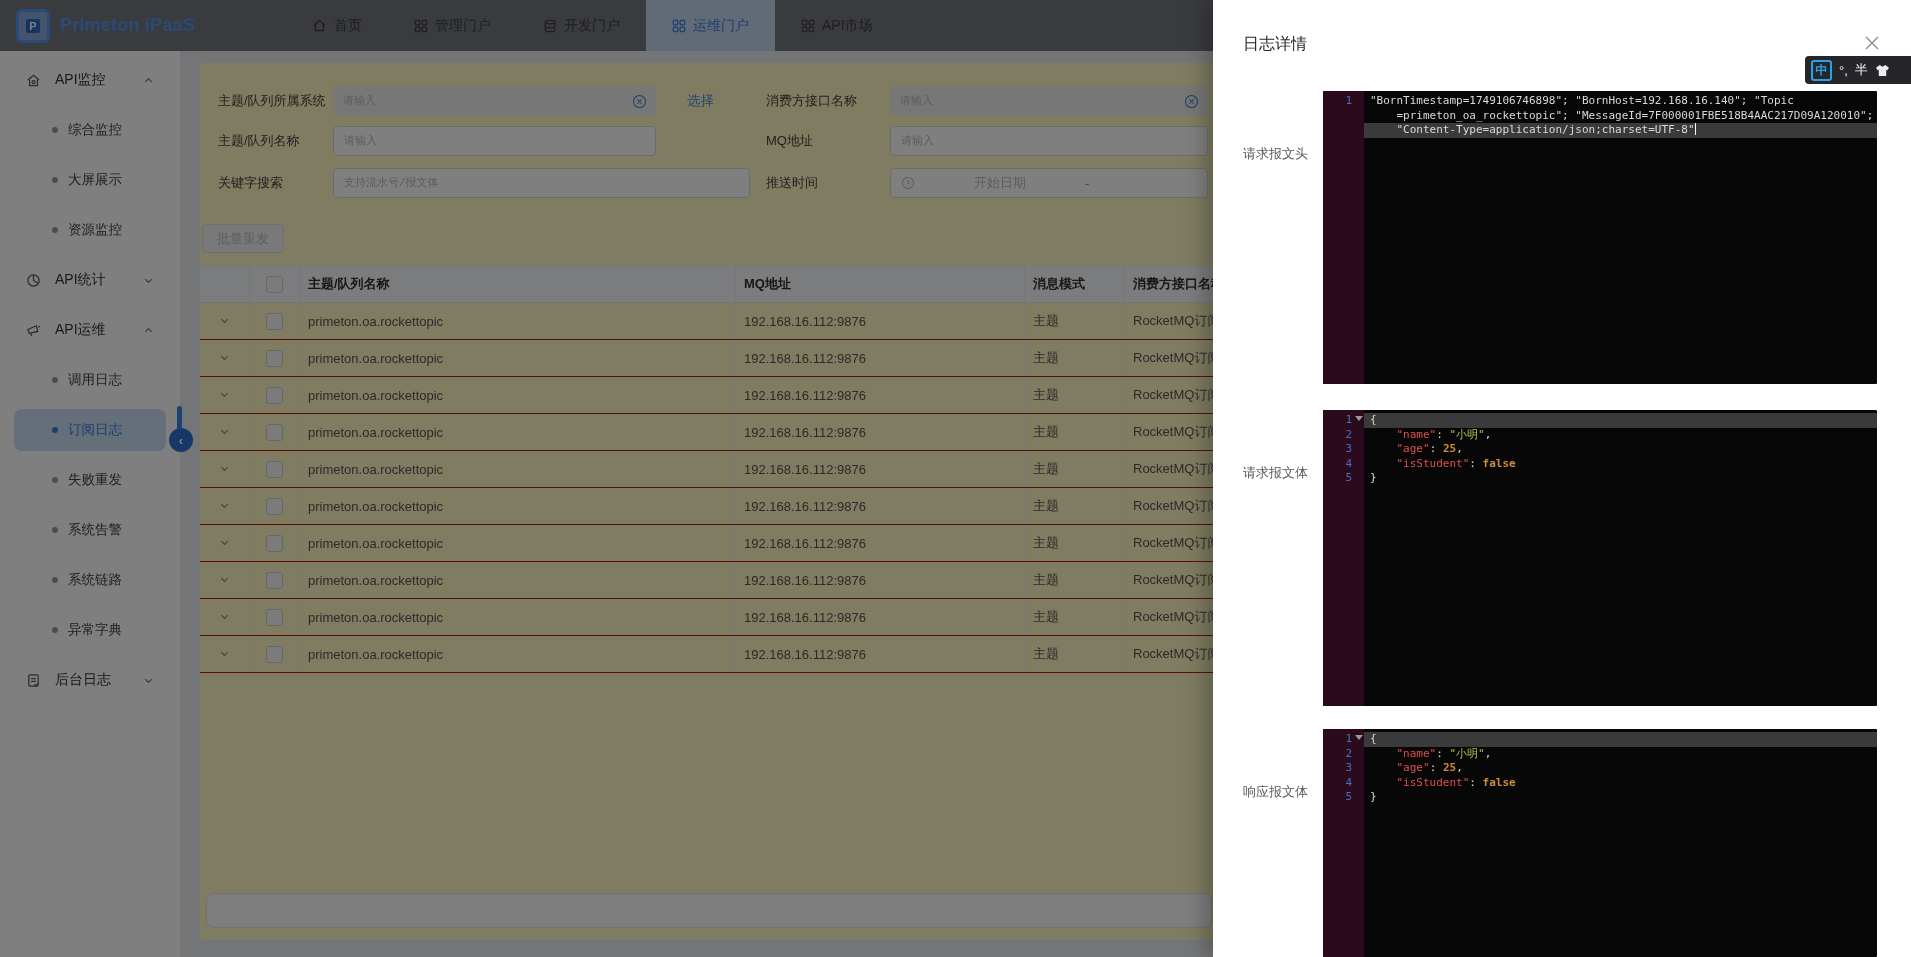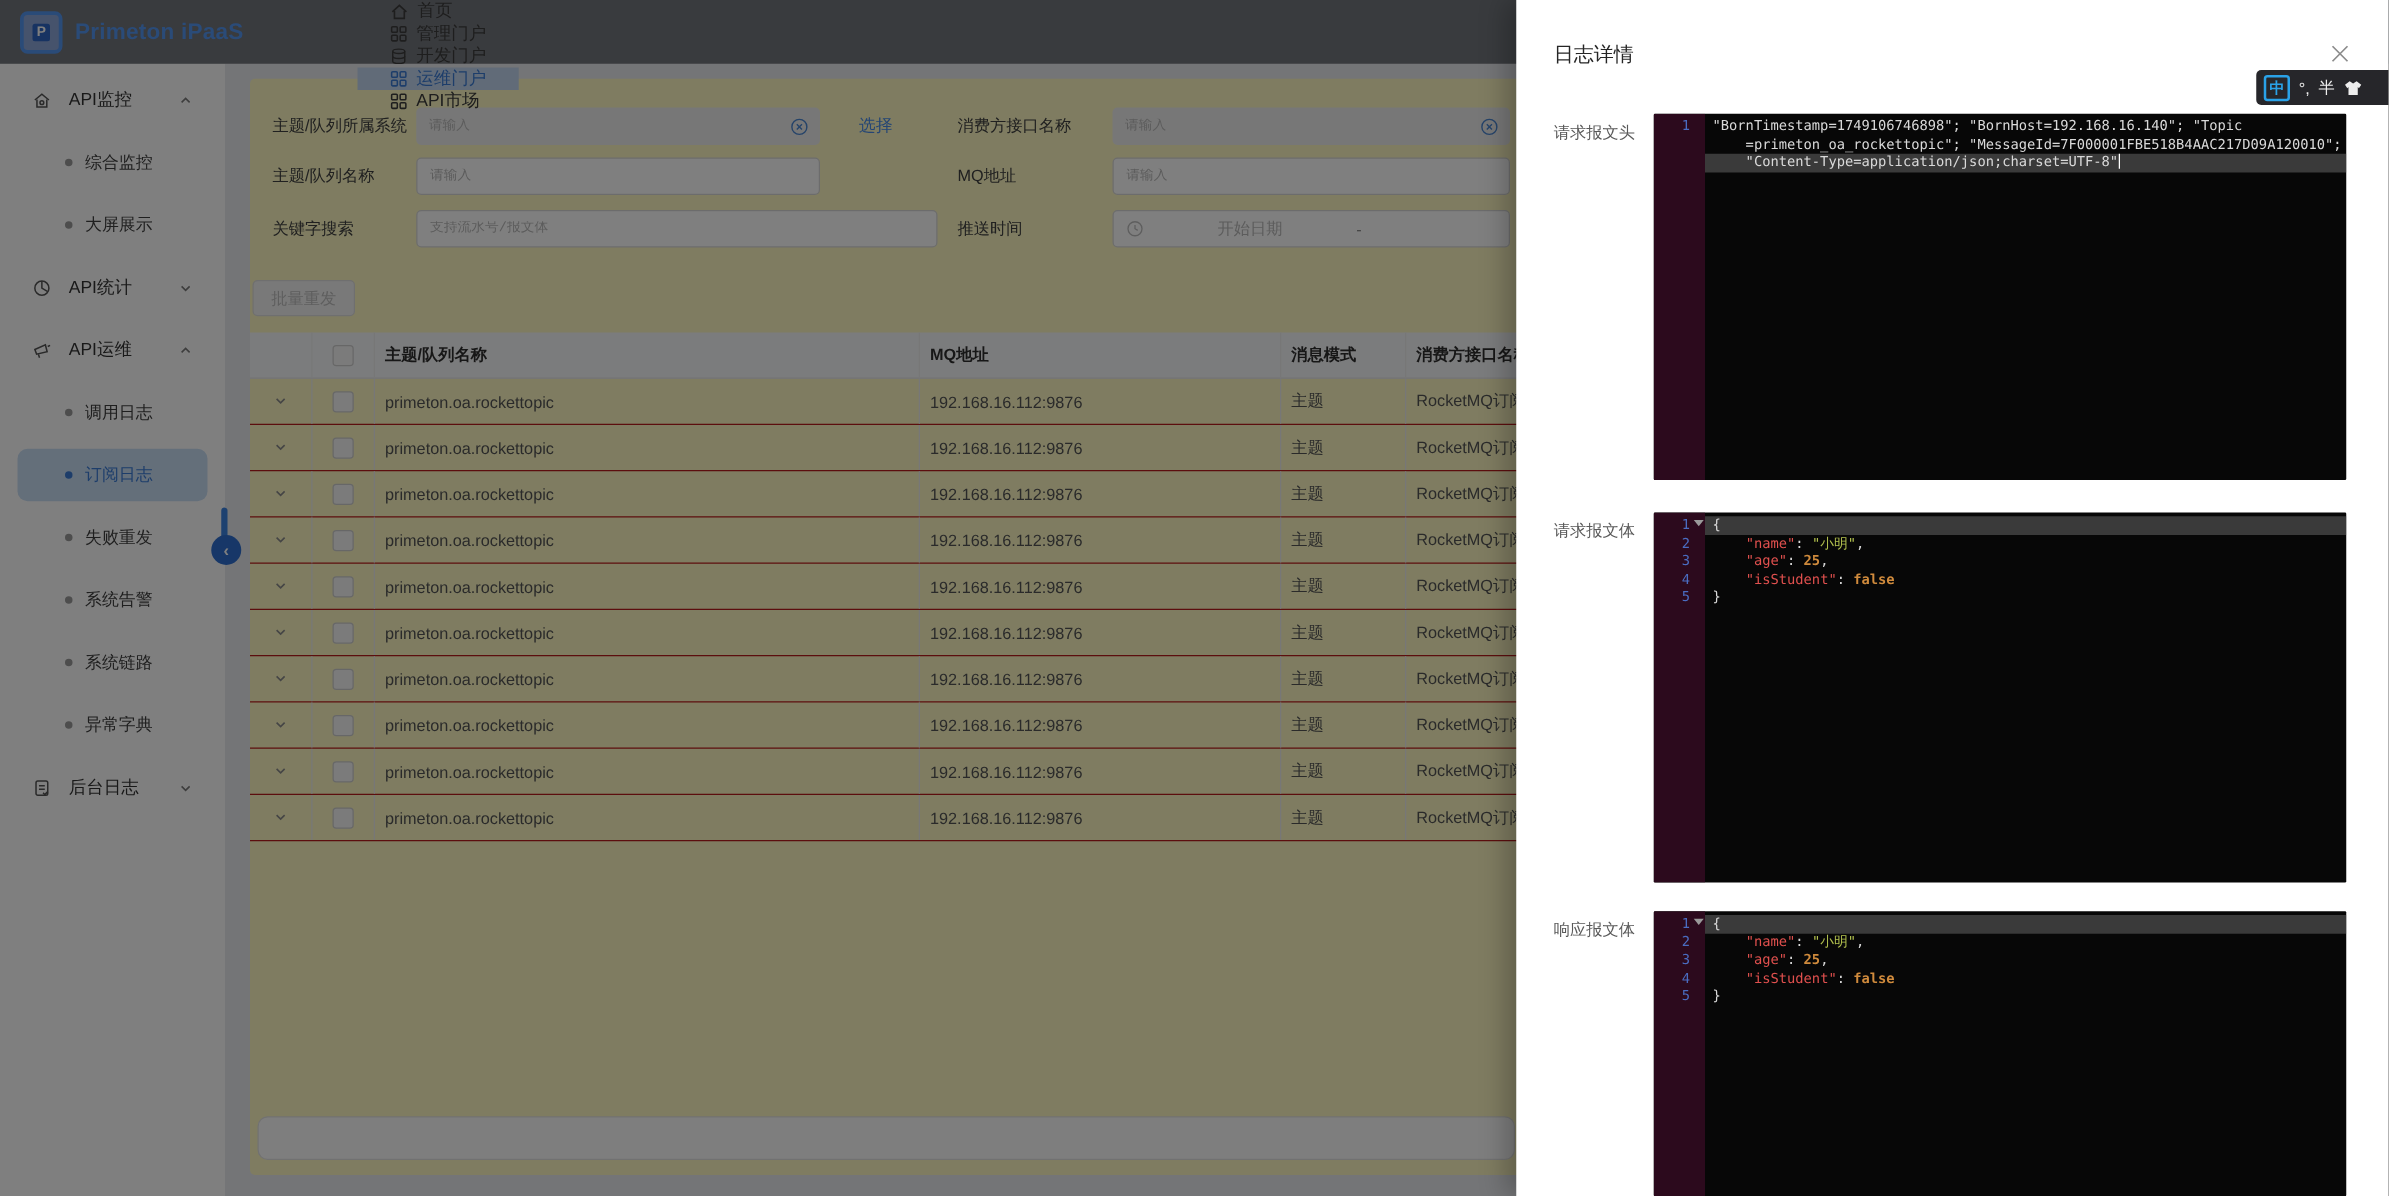--- a/index.html
+++ b/index.html
@@ -4,21 +4,21 @@
 <style>
   html,body{margin:0;padding:0;background:#444;font-family:"Liberation Sans",sans-serif;}
   .stage{position:relative;width:1911px;height:957px;overflow:hidden;background:#e9ebee;}
 
   
   .topnav{position:absolute;top:0;left:0;width:100%;height:51px;background:#73767c;display:flex;align-items:center;z-index:5;}
   .brand{display:flex;align-items:center;gap:10px;padding-left:16px;width:230px;}
   .brand-logo{width:28px;height:28px;border:3px solid #5596f0;border-radius:6px;display:flex;align-items:center;justify-content:center;background:#8da6d8;}
   .brand-logo-inner{width:14px;height:14px;background:#2f66c4;color:#fff;font-size:11px;font-weight:bold;display:flex;align-items:center;justify-content:center;border-radius:2px;}
   .brand-name{color:#5596f0;font-size:18px;font-weight:bold;letter-spacing:.2px;}
-  .nav-items{display:flex;height:100%;margin-left:40px;flex-direction:column;}
+  .nav-items{display:flex;height:100%;margin-left:40px;}
   .nav-item{display:flex;align-items:center;gap:7px;padding:0 26px;height:100%;font-size:14px;color:#3c3c3c;cursor:pointer;}
   .nav-item .nicon{display:flex;color:#3c3c3c;}
   .nav-item.active{background:#c3d7f0;color:#3a7bd5;}
   .nav-item.active .nicon{color:#3a7bd5;}
 
   
   .sidebar{position:absolute;top:51px;left:0;width:180px;bottom:0;background:#fff;z-index:4;}
   .side-list{padding-top:4px;}
   .side-group,.side-child{height:50px;display:flex;align-items:center;cursor:pointer;font-size:14px;color:#333;}
   .side-group .gicon{width:16px;margin-left:26px;display:flex;color:#555;}
@@ -67,21 +67,21 @@
   .chk{width:15px;height:15px;border:1px solid #cfcfcf;border-radius:3px;background:#f6f6f6;cursor:pointer;}
   .pag-bar{position:absolute;left:6px;top:830px;width:1004px;height:33px;border:1px solid #e3e3e3;border-radius:8px;background:#fdfdfd;}
 
   
   .overlay{position:absolute;inset:0;background:rgba(0,0,0,0.5);z-index:20;}
 
   
   .drawer{position:absolute;top:0;right:0;width:698px;height:957px;background:#fff;z-index:30;box-shadow:-8px 0 20px rgba(0,0,0,.25);}
   .drawer-title{position:absolute;left:30px;top:34px;font-size:16px;color:#262626;font-weight:500;}
   .drawer-close{position:absolute;right:30px;top:34px;width:18px;height:18px;color:#8c8c8c;cursor:pointer;display:flex;align-items:center;justify-content:center;}
-  .sec-label{position:absolute;left:30px;font-size:13px;color:#595959;white-space:nowrap;}
+  .sec-label{position:absolute;left:30px;font-size:13px;color:#595959;white-space:nowrap;margin-top:48px;}
   .editor{position:absolute;left:110px;width:554px;background:#070707;overflow:hidden;border-radius:1px;}
   .gutter-bg{position:absolute;left:0;top:0;bottom:0;width:41px;background:#2c0a1d;}
   .code-area{position:relative;padding-top:3px;font-family:"DejaVu Sans Mono",monospace;font-size:11px;line-height:14.5px;}
   .cl{display:flex;position:relative;}
   .cl .ln{width:41px;flex-shrink:0;text-align:right;padding-right:12px;box-sizing:border-box;color:#4a6cc0;position:relative;}
   .cl .fold{position:absolute;right:1px;top:3px;width:0;height:0;border-left:4px solid transparent;border-right:4px solid transparent;border-top:5px solid #9a9a9a;}
   .cl .cc{flex:1;white-space:pre;color:#d9d9d9;padding-left:6px;}
   .cl.active .cc{background:#3a3a3a;}
   .tok-key{color:#e0504e;}
   .tok-string{color:#b2c04e;}
@@ -183,20 +183,25 @@
         <div class="side-child">
           <div class="pill"></div>
           <span class="dot"></span>
           <span class="clabel">综合监控</span>
         </div>
         <div class="side-child">
           <div class="pill"></div>
           <span class="dot"></span>
           <span class="clabel">大屏展示</span>
         </div>
+        <div class="side-child">
+          <div class="pill"></div>
+          <span class="dot"></span>
+          <span class="clabel">资源监控</span>
+        </div>
         <div class="side-group">
           <span class="gicon">
             <svg width="15" height="15" viewBox="0 0 16 16" fill="none" stroke="currentColor" stroke-width="1.3">
               <circle cx="8" cy="8" r="6"></circle>
               <path d="M8 2V8L13 11"></path>
             </svg>
           </span>
           <span class="glabel">API统计</span>
           <span class="chev">
             <svg width="11" height="11" viewBox="0 0 12 12" fill="none" stroke="currentColor" stroke-width="1.4">

